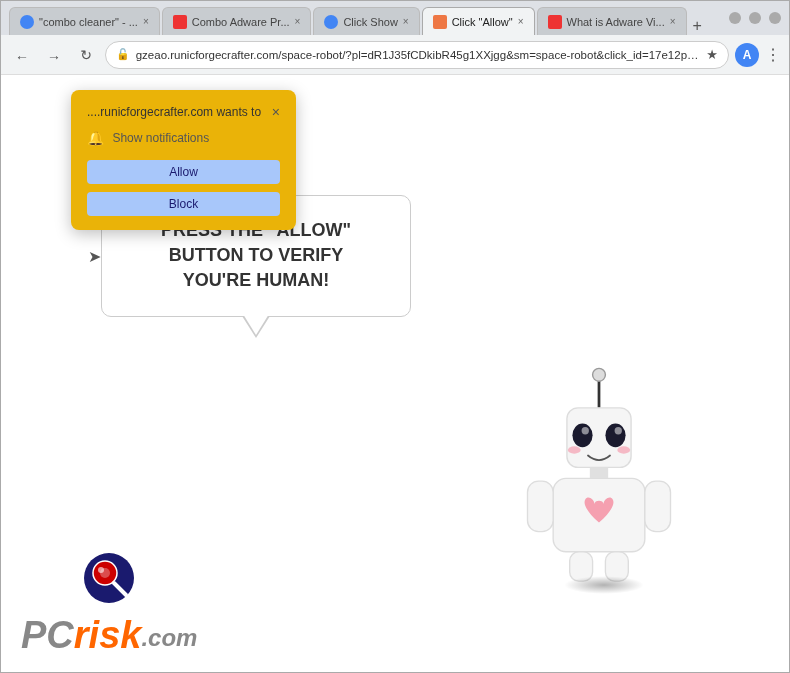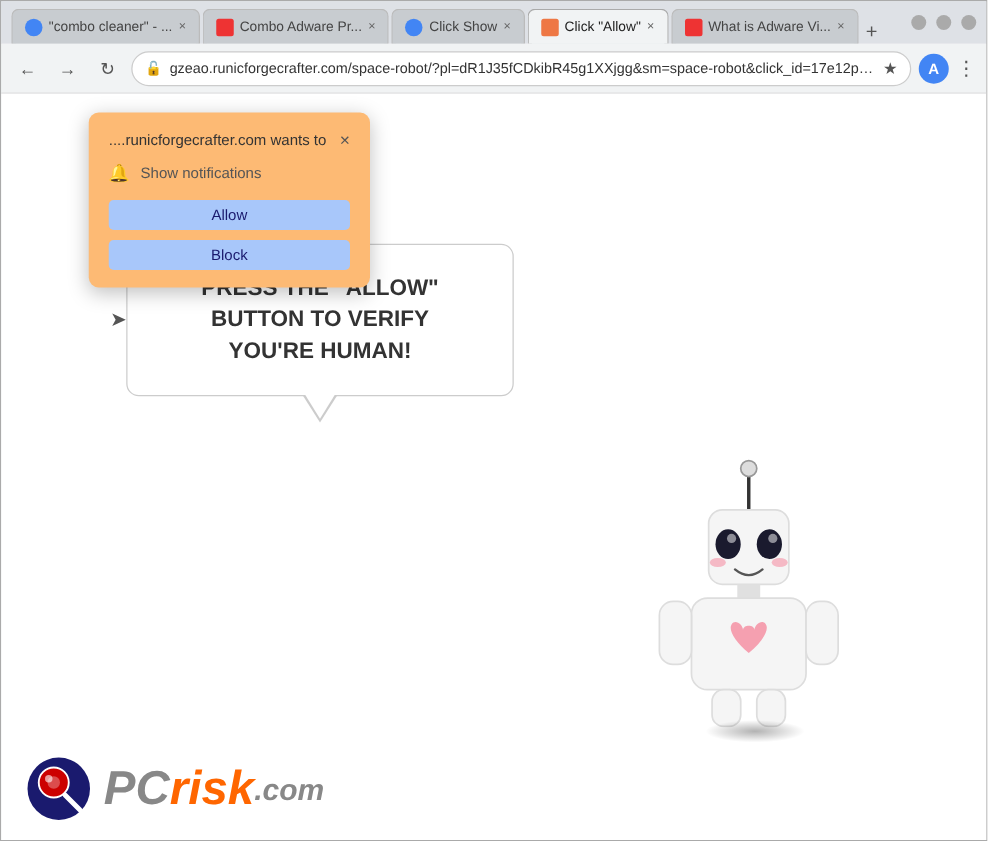--- a/index.html
+++ b/index.html
@@ -28,21 +28,21 @@
     .address-bar { flex: 1; height: 28px; border-radius: 14px; background: #fff; border: 1px solid #ccc; display: flex; align-items: center; padding: 0 10px; gap: 6px; font-size: 11px; color: #333; overflow: hidden; }
     .address-text { flex: 1; overflow: hidden; white-space: nowrap; text-overflow: ellipsis; font-size: 11.5px; color: #333; }
     .star-icon { color: #555; font-size: 13px; }
     .profile-icon { width: 24px; height: 24px; border-radius: 50%; background: #4285f4; display: flex; align-items: center; justify-content: center; color: #fff; font-size: 12px; font-weight: bold; }
     .menu-dots { font-size: 16px; color: #555; cursor: pointer; }
 
     
     .page-content { flex: 1; background: #fff; position: relative; overflow: hidden; }
 
     
-    .notif-popup { position: absolute; top: 15px; left: 70px; background: #fdba74; border-radius: 8px; box-shadow: 0 4px 16px rgba(0,0,0,0.25); padding: 14px 16px 14px 16px; width: 225px; z-index: 100; }
+    .notif-popup { position: absolute; top: 15px; left: 70px; background: #eab308; border-radius: 8px; box-shadow: 0 4px 16px rgba(0,0,0,0.25); padding: 14px 16px 14px 16px; width: 225px; z-index: 100; }
     .notif-header { display: flex; justify-content: space-between; align-items: center; margin-bottom: 10px; }
     .notif-title { font-size: 12px; color: #333; font-weight: 400; }
     .notif-close { font-size: 14px; color: #555; cursor: pointer; }
     .notif-row { display: flex; align-items: center; gap: 8px; margin-bottom: 14px; }
     .bell-icon { font-size: 14px; color: #555; }
     .notif-label { font-size: 12px; color: #555; }
     .notif-buttons { display: flex; gap: 8px; justify-content: flex-end; flex-direction: column; }
     .notif-allow { background: #a8c7fa; color: #1a1a6e; border: none; border-radius: 4px; padding: 5px 14px; font-size: 12px; cursor: pointer; font-weight: 500; }
     .notif-block { background: #a8c7fa; color: #1a1a6e; border: none; border-radius: 4px; padding: 5px 17px; font-size: 12px; cursor: pointer; font-weight: 500; }
 
@@ -55,21 +55,21 @@
     .cursor-arrow { position: absolute; left: -14px; top: 50%; transform: translateY(-50%); font-size: 16px; color: #555; }
 
     
     .robot-area { position: absolute; right: 100px; bottom: 90px; width: 180px; height: 220px; }
     .robot-svg { width: 100%; height: 100%; }
 
     
     .robot-shadow { position: absolute; bottom: 78px; right: 145px; width: 80px; height: 18px; background: radial-gradient(ellipse at center, rgba(0,0,0,0.3) 0%, transparent 70%); border-radius: 50%; }
 
     
-    .pcrisk-logo { position: absolute; bottom: 15px; left: 20px; display: flex; align-items: center; gap: 10px; }
+    .pcrisk-logo { position: absolute; bottom: 15px; left: 20px; display: flex; align-items: center; gap: 10px; flex-direction: column; }
     .pcrisk-icon { width: 52px; height: 52px; }
     .pcrisk-text { font-size: 38px; font-weight: 900; font-style: italic; }
     .pc-part { color: #888; }
     .risk-part { color: #f60; }
     .com-part { color: #888; font-size: 24px; vertical-align: middle; }
   </style>
 </head>
 <body>
 
 <div class="browser-window">

